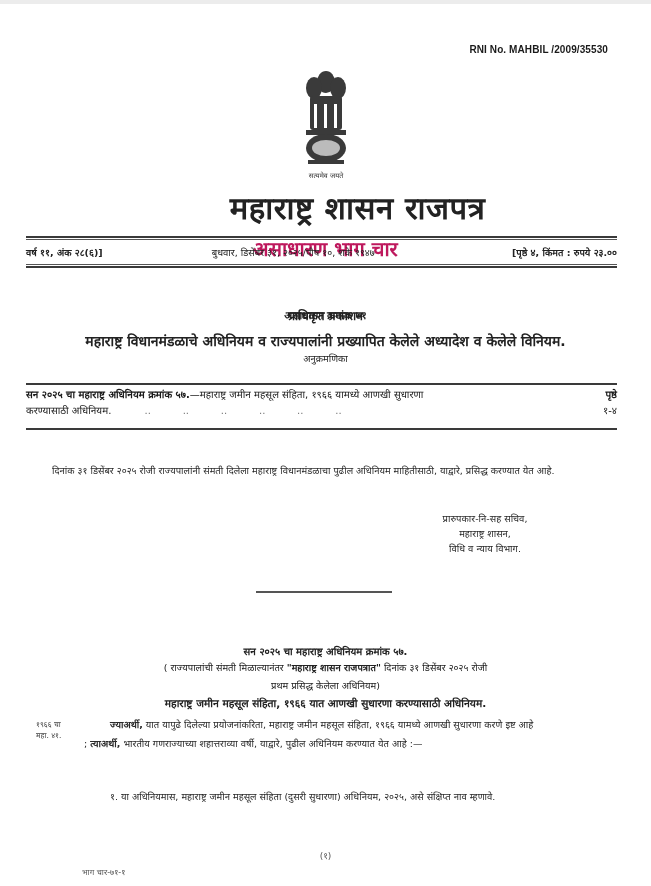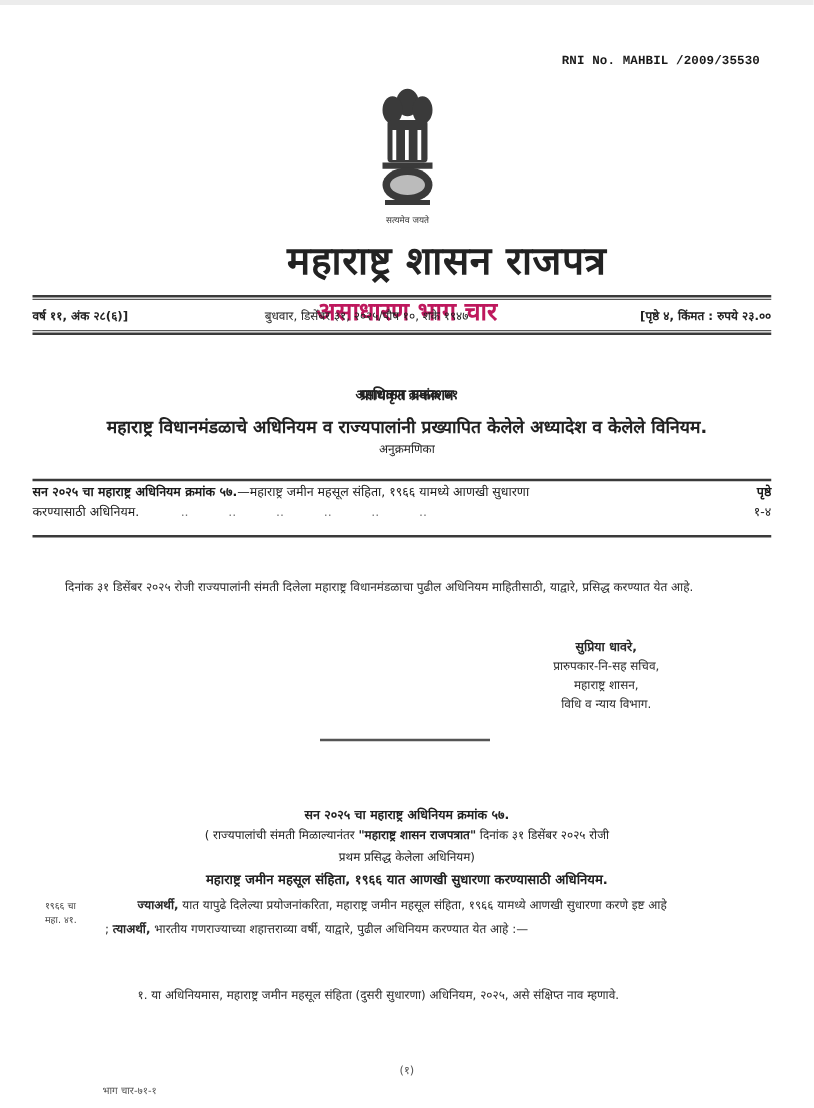--- a/index.html
+++ b/index.html
@@ -4,21 +4,21 @@
   <style>
     html, body { margin: 0; padding: 0; }
     body {
       width: 651px; height: 886px; overflow: hidden;
       background: #ffffff; color: #1a1a1a;
       font-family: "DejaVu Serif", "Liberation Serif", serif;
       position: relative;
     }
     .topfade { position: absolute; left: 0; top: 0; width: 651px; height: 4px; background: #ececec; }
     .abs { position: absolute; }
-    .rni { right: 43px; top: 44px; font-size: 10px; font-weight: bold; font-family: Liberation Mono, monospace; letter-spacing: 0.1px; }
+    .rni { right: 43px; top: 44px; font-size: 10px; font-weight: bold; font-family: Liberation Sans, sans-serif; letter-spacing: 0.1px; }
     .emblem { left: 300px; top: 64px; width: 50px; width: 52px; height: 110px; }
     .motto { left: 290px; top: 171px; width: 72px; text-align: center; font-size: 7px; color: #333; }
     .title { left: 0; width: 651px; top: 186px; text-align: center; font-size: 31px; font-weight: bold; font-family: "DejaVu Sans", sans-serif; color: #222; letter-spacing: 0.5px; padding-left: 32px; }
     .subtitle { left: 0; width: 651px; top: 235px; text-align: center; font-size: 20px; font-weight: bold; font-family: "DejaVu Sans", sans-serif; color: #be185d; }
     .rule-thick { left: 26px; width: 591px; height: 2px; background: #3a3a3a; }
     .rule-thin { left: 26px; width: 591px; height: 1px; background: #555; }
     .metarow { left: 26px; width: 591px; top: 244px; height: 16px; font-size: 9.5px; font-family: "DejaVu Sans", sans-serif; display: flex; justify-content: space-between; align-items: center; color: #222; }
     .metarow .left { font-weight: bold; }
     .metarow .mid { font-weight: normal; }
     .metarow .right { font-weight: bold; padding-left: 28px; }
@@ -104,21 +104,20 @@
       <span class="dots" style="white-space:pre;margin-left:30px;">..          ..          ..          ..          ..          ..</span>
     </span>
     <span class="pg">१-४</span>
   </div>
 </div>
 <div class="abs rule-thick" style="top:428px;"></div>
 
 <div class="abs para1">दिनांक ३१ डिसेंबर २०२५ रोजी राज्यपालांनी संमती दिलेला महाराष्ट्र विधानमंडळाचा पुढील अधिनियम माहितीसाठी, याद्वारे, प्रसिद्ध करण्यात येत आहे.</div>
 
 <div class="abs sig">
-  <div class="name">सुप्रिया धावरे,</div>
   <div>प्रारुपकार-नि-सह सचिव,</div>
   <div>महाराष्ट्र शासन,</div>
   <div>विधि व न्याय विभाग.</div>
 </div>
 
 <div class="abs short-rule"></div>
 
 <div class="abs act-head a1">सन २०२५ चा महाराष्ट्र अधिनियम क्रमांक ५७.</div>
 <div class="abs act-head a2">
   <span>( राज्यपालांची संमती मिळाल्यानंतर </span><span class="bold">"महाराष्ट्र शासन राजपत्रात"</span><span> दिनांक ३१ डिसेंबर २०२५ रोजी</span>

